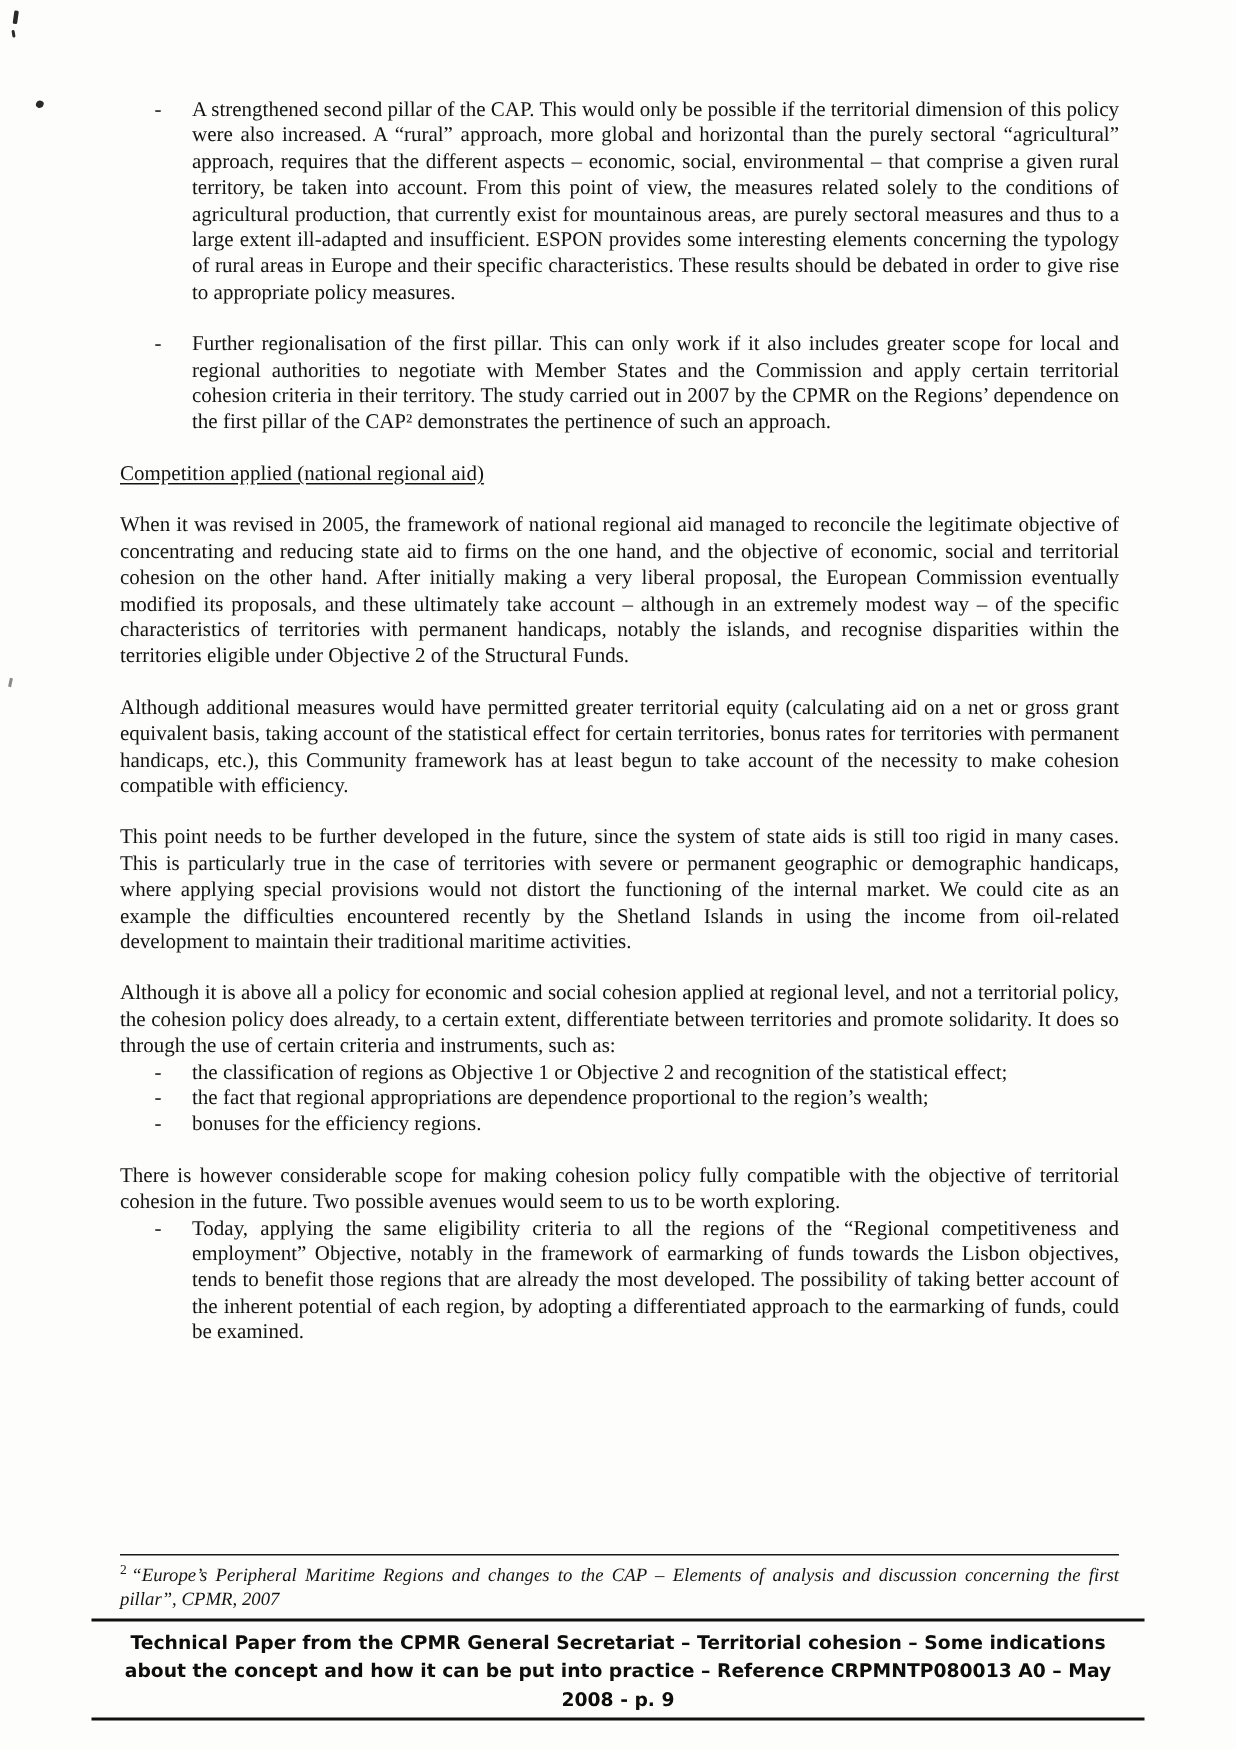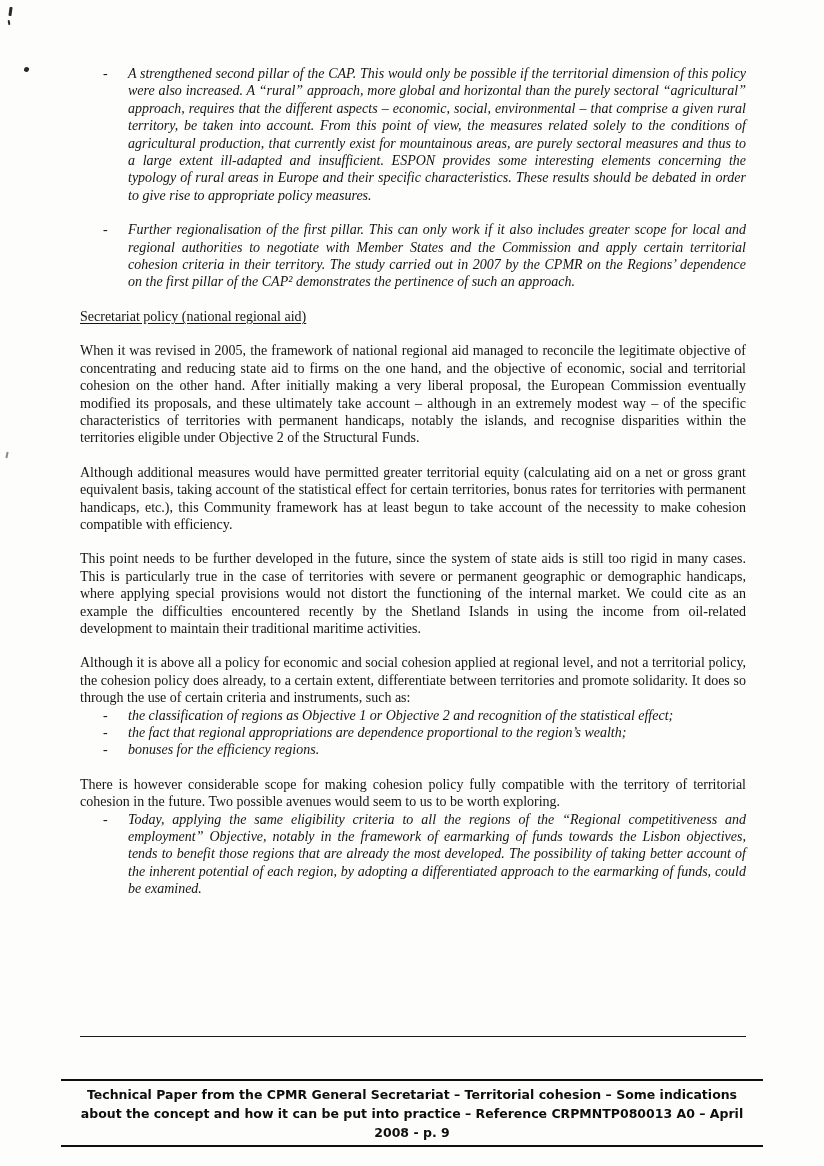--- a/index.html
+++ b/index.html
@@ -27,21 +27,21 @@
     width: 666px;
     font-size: 14px;
     line-height: 17.4px;
   }
   p.para { text-align: justify; margin: 0 0 17px 0; }
   p.para.no-gap { margin-bottom: 0; margin-top: 10px; }
 
   .bullet-item { display: flex; margin: 0 0 17px 0; padding-left: 23px; }
   .bullet-item.tight { margin-bottom: 0; }
   .bullet-item .dash { flex: 0 0 25px; width: 25px; }
-  .bullet-item .btext { flex: 1; text-align: justify; font-style: italic; }
+  .bullet-item .btext { flex: 1; text-align: justify; }
   .bullet-group { margin: 0 0 17px 0; }
 
   h3.heading {
     font-size: 14px;
     font-weight: normal;
     line-height: 17.4px;
     text-decoration: underline;
     text-underline-offset: 2px;
     margin: 17px 0 17px 0;
   }
@@ -96,21 +96,21 @@
         <span class="dash">-</span>
         <span class="btext">A strengthened second pillar of the CAP. This would only be possible if the territorial dimension of this policy were also increased. A “rural” approach, more global and horizontal than the purely sectoral “agricultural” approach, requires that the different aspects – economic, social, environmental – that comprise a given rural territory, be taken into account. From this point of view, the measures related solely to the conditions of agricultural production, that currently exist for mountainous areas, are purely sectoral measures and thus to a large extent ill-adapted and insufficient. ESPON provides some interesting elements concerning the typology of rural areas in Europe and their specific characteristics. These results should be debated in order to give rise to appropriate policy measures.</span>
       </div>
       <div class="bullet-item">
         <span class="dash">-</span>
         <span class="btext">Further regionalisation of the first pillar. This can only work if it also includes greater scope for local and regional authorities to negotiate with Member States and the Commission and apply certain territorial cohesion criteria in their territory. The study carried out in 2007 by the CPMR on the Regions’ dependence on the first pillar of the CAP² demonstrates the pertinence of such an approach.</span>
       </div>
     </div>
 
 
-    <h3 class="heading">Secretariat policy (national regional aid)</h3>
+    <h3 class="heading">Competition applied (national regional aid)</h3>
 
     <p class="para">When it was revised in 2005, the framework of national regional aid managed to reconcile the legitimate objective of concentrating and reducing state aid to firms on the one hand, and the objective of economic, social and territorial cohesion on the other hand. After initially making a very liberal proposal, the European Commission eventually modified its proposals, and these ultimately take account – although in an extremely modest way – of the specific characteristics of territories with permanent handicaps, notably the islands, and recognise disparities within the territories eligible under Objective 2 of the Structural Funds.</p>
     <p class="para">Although additional measures would have permitted greater territorial equity (calculating aid on a net or gross grant equivalent basis, taking account of the statistical effect for certain territories, bonus rates for territories with permanent handicaps, etc.), this Community framework has at least begun to take account of the necessity to make cohesion compatible with efficiency.</p>
     <p class="para">This point needs to be further developed in the future, since the system of state aids is still too rigid in many cases. This is particularly true in the case of territories with severe or permanent geographic or demographic handicaps, where applying special provisions would not distort the functioning of the internal market. We could cite as an example the difficulties encountered recently by the Shetland Islands in using the income from oil-related development to maintain their traditional maritime activities.</p>
 
 
     <p class="para no-gap">Although it is above all a policy for economic and social cohesion applied at regional level, and not a territorial policy, the cohesion policy does already, to a certain extent, differentiate between territories and promote solidarity. It does so through the use of certain criteria and instruments, such as:</p>
 
     <div class="bullet-group">
       <div class="bullet-item tight">
@@ -120,34 +120,35 @@
       <div class="bullet-item tight">
         <span class="dash">-</span>
         <span class="btext">the fact that regional appropriations are dependence proportional to the region’s wealth;</span>
       </div>
       <div class="bullet-item tight">
         <span class="dash">-</span>
         <span class="btext">bonuses for the efficiency regions.</span>
       </div>
     </div>
 
-    <p class="para no-gap">There is however considerable scope for making cohesion policy fully compatible with the territory of territorial cohesion in the future. Two possible avenues would seem to us to be worth exploring.</p>
+    <p class="para no-gap">There is however considerable scope for making cohesion policy fully compatible with the objective of territorial cohesion in the future. Two possible avenues would seem to us to be worth exploring.</p>
 
     <div class="bullet-group">
       <div class="bullet-item tight">
         <span class="dash">-</span>
         <span class="btext">Today, applying the same eligibility criteria to all the regions of the “Regional competitiveness and employment” Objective, notably in the framework of earmarking of funds towards the Lisbon objectives, tends to benefit those regions that are already the most developed. The possibility of taking better account of the inherent potential of each region, by adopting a differentiated approach to the earmarking of funds, could be examined.</span>
       </div>
     </div>
 
   </div>
 
   <div class="footnote-area">
     <div class="footnote-rule"></div>
+    <p class="footnote"><span class="fn-marker">2</span><span class="fn-text">“Europe’s Peripheral Maritime Regions and changes to the CAP – Elements of analysis and discussion concerning the first pillar”, CPMR, 2007</span></p>
   </div>
 
   <div class="footer-area">
     <div class="footer-rule"></div>
-    <div class="footer-text">Technical Paper from the CPMR General Secretariat – Territorial cohesion – Some indications about the concept and how it can be put into practice – Reference CRPMNTP080013 A0 – April 2008 - p. 9</div>
+    <div class="footer-text">Technical Paper from the CPMR General Secretariat – Territorial cohesion – Some indications about the concept and how it can be put into practice – Reference CRPMNTP080013 A0 – May 2008 - p. 9</div>
     <div class="footer-rule"></div>
   </div>
 
 </div>
 
 </body></html>

